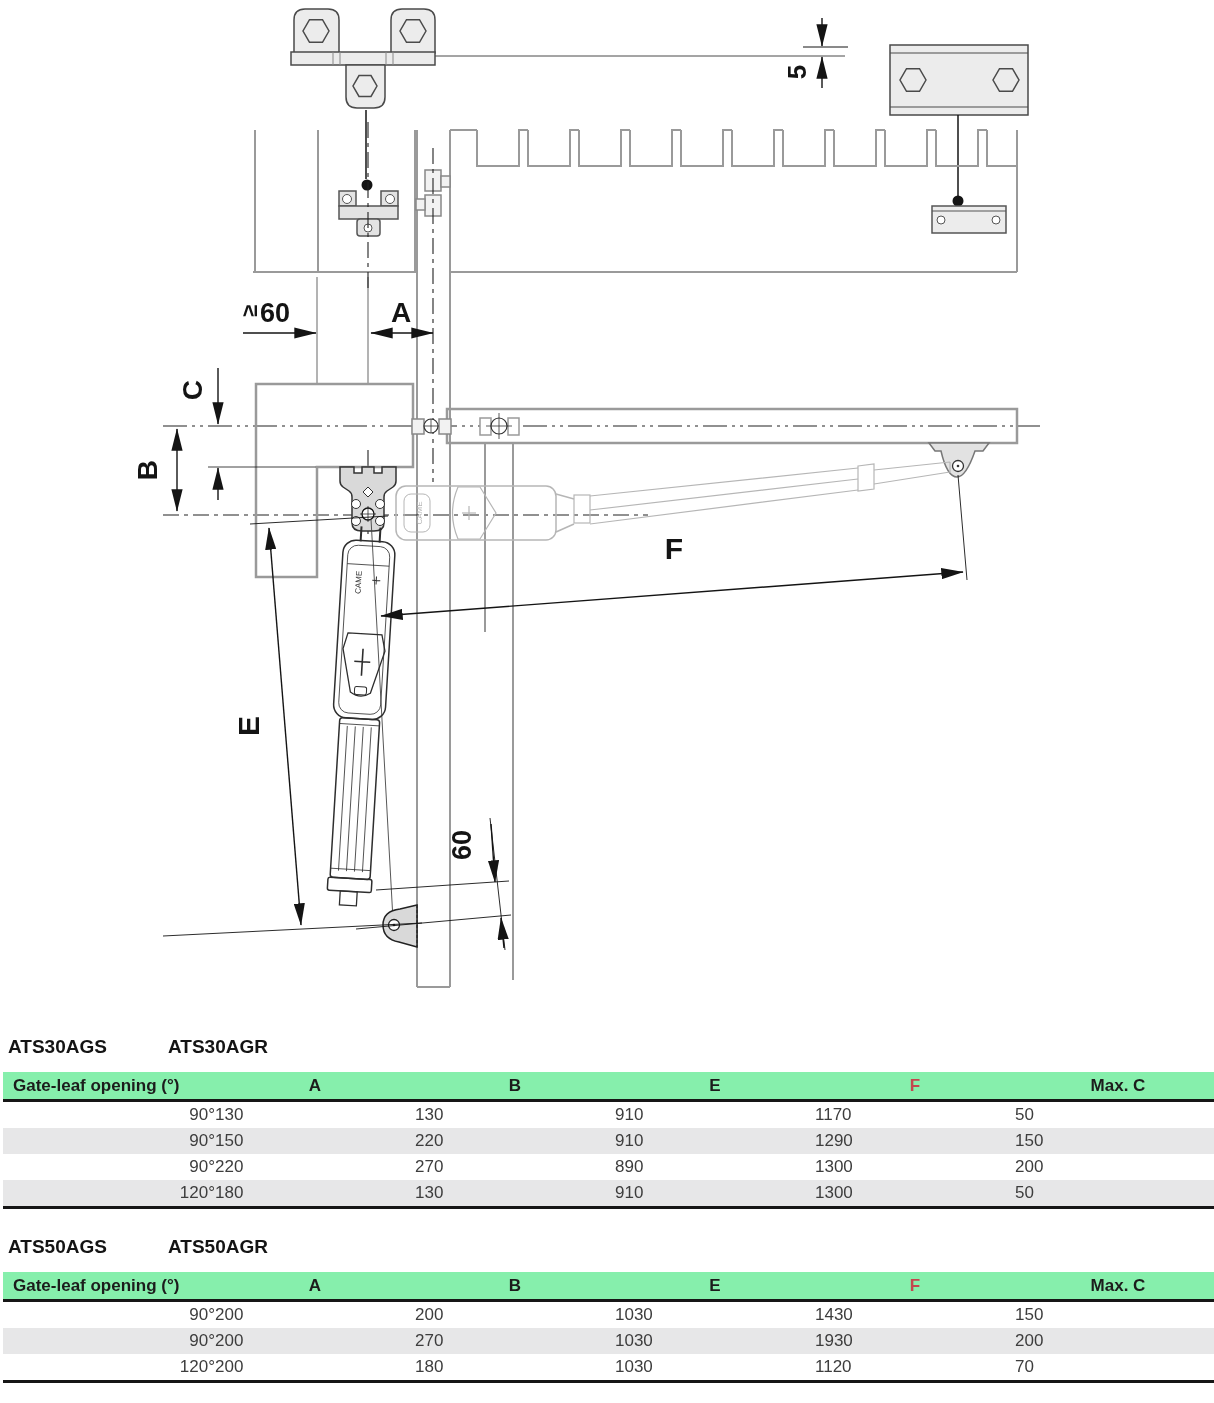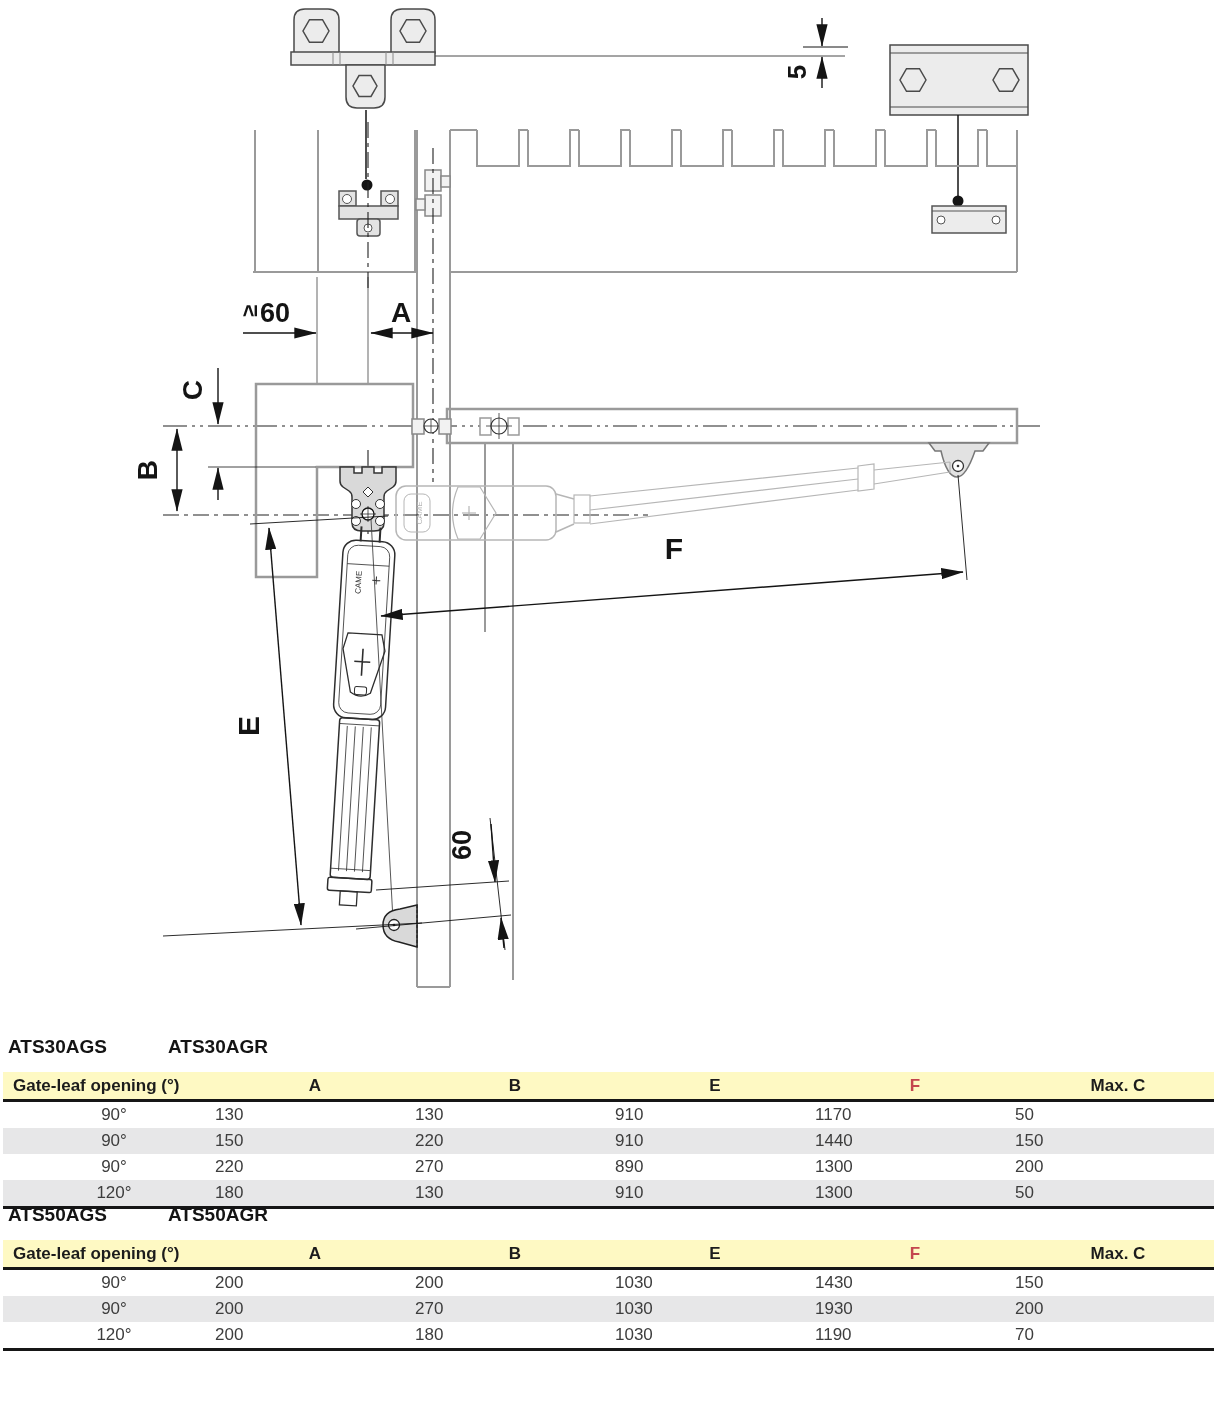--- a/index.html
+++ b/index.html
@@ -5,28 +5,28 @@
   html,body{margin:0;padding:0;background:#fff;}
   .page{position:relative;width:1214px;height:1403px;background:#fff;overflow:hidden;
         font-family:"Liberation Sans", sans-serif;}
   svg text{font-family:"Liberation Sans", sans-serif;}
   .dim-label{font-weight:bold;fill:#141414;}
   .sec{position:absolute;left:0;width:1068px;}
   .models{display:flex;font-size:19px;font-weight:bold;color:#141414;margin:0 0 14px 8px;}
   .models span:first-child{width:160px;}
   table.dims{width:1208px;margin-left:3px;border-collapse:collapse;table-layout:fixed;
              font-size:17px;border-bottom:3px solid #161616;}
-  table.dims thead th{background:#fef9c3;height:27px;font-weight:bold;color:#1c1c1c;
+  table.dims thead th{background:#86efac;height:27px;font-weight:bold;color:#1c1c1c;
              border-bottom:3px solid #161616;text-align:center;padding:0;margin-top:9px;}
   table.dims th.c0{width:202px;text-align:left;padding-left:10px;}
   table.dims th.c1,table.dims th.c2,table.dims th.c3,table.dims th.c4{width:200px;}
   table.dims th.c5{width:206px;}
   table.dims th.red{color:#c4464e;}
   table.dims tbody td{height:26px;color:#3d3d3d;padding:0;}
-  table.dims tbody td.c0{text-align:center;padding-left:10px;}
+  table.dims tbody td.c0{text-align:right;padding-left:10px;}
   table.dims tbody tr:nth-child(even){background:#e7e7e8;}
 </style>
 </head>
 <body>
 
 <div class="page">
 
 <svg width="1214" height="1030" viewBox="0 0 1214 1030" xmlns="http://www.w3.org/2000/svg">
   <defs>
     <marker id="ah" viewBox="0 0 16 8" refX="15.5" refY="4" markerWidth="16" markerHeight="8" orient="auto">
@@ -279,21 +279,21 @@
         <td>130</td>
         <td>910</td>
         <td>1170</td>
         <td>50</td>
       </tr>
       <tr>
         <td class="c0">90°</td>
         <td>150</td>
         <td>220</td>
         <td>910</td>
-        <td>1440</td>
+        <td>1290</td>
         <td>150</td>
       </tr>
       <tr>
         <td class="c0">90°</td>
         <td>220</td>
         <td>270</td>
         <td>890</td>
         <td>1300</td>
         <td>200</td>
       </tr>
@@ -303,21 +303,21 @@
         <td>130</td>
         <td>910</td>
         <td>1300</td>
         <td>50</td>
       </tr>
     </tbody>
   </table>
 </div>
 
 
-<div class="sec" style="top:1204px">
+<div class="sec" style="top:1236px">
   <div class="models">
     <span>ATS50AGS</span>
     <span>ATS50AGR</span>
   </div>
   <table class="dims">
     <thead>
       <tr>
         <th class="c0">Gate-leaf opening (°)</th>
         <th class="c1">A</th>
         <th class="c2">B</th>
@@ -341,20 +341,20 @@
         <td>270</td>
         <td>1030</td>
         <td>1930</td>
         <td>200</td>
       </tr>
       <tr>
         <td class="c0">120°</td>
         <td>200</td>
         <td>180</td>
         <td>1030</td>
-        <td>1190</td>
+        <td>1120</td>
         <td>70</td>
       </tr>
     </tbody>
   </table>
 </div>
 
 </div>
 
 </body></html>

